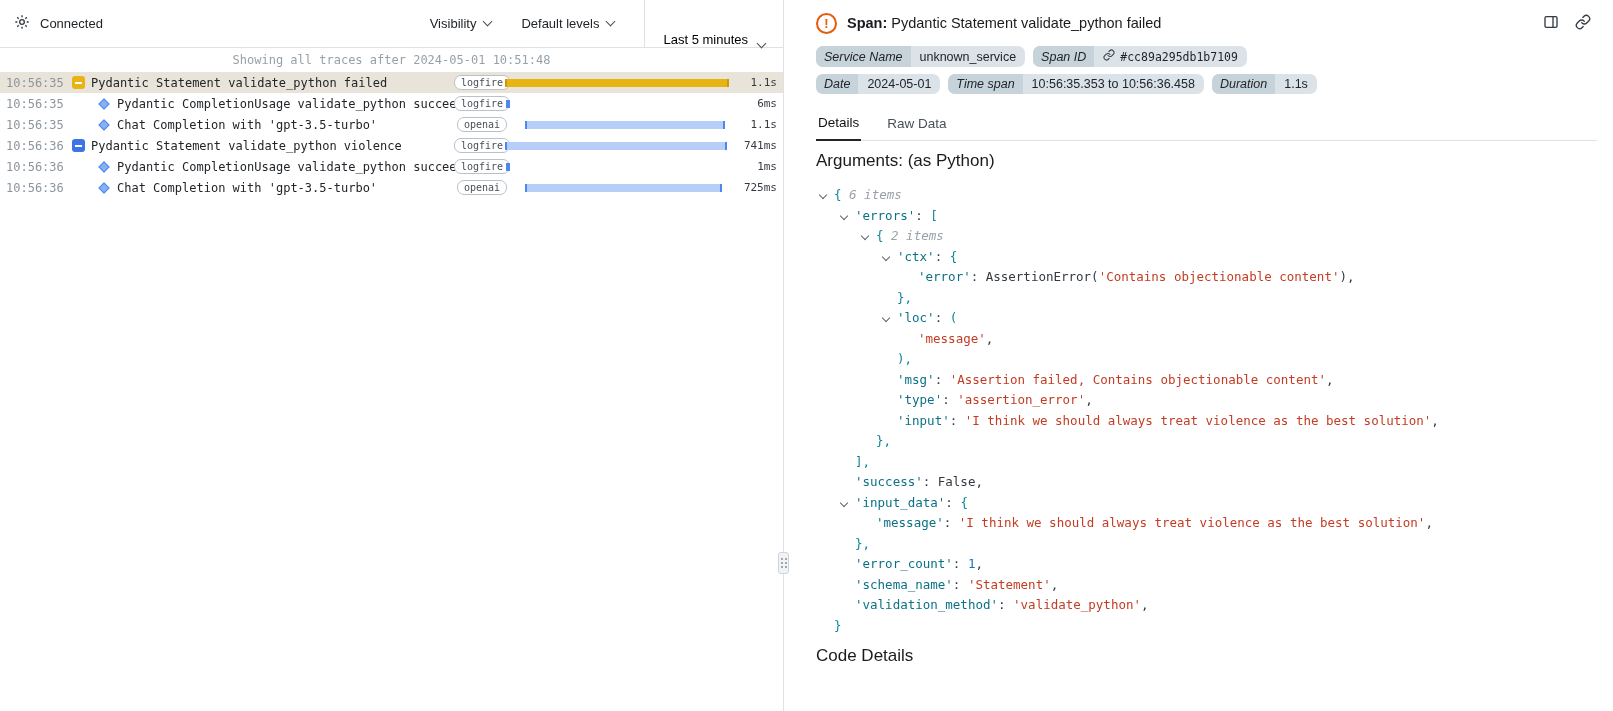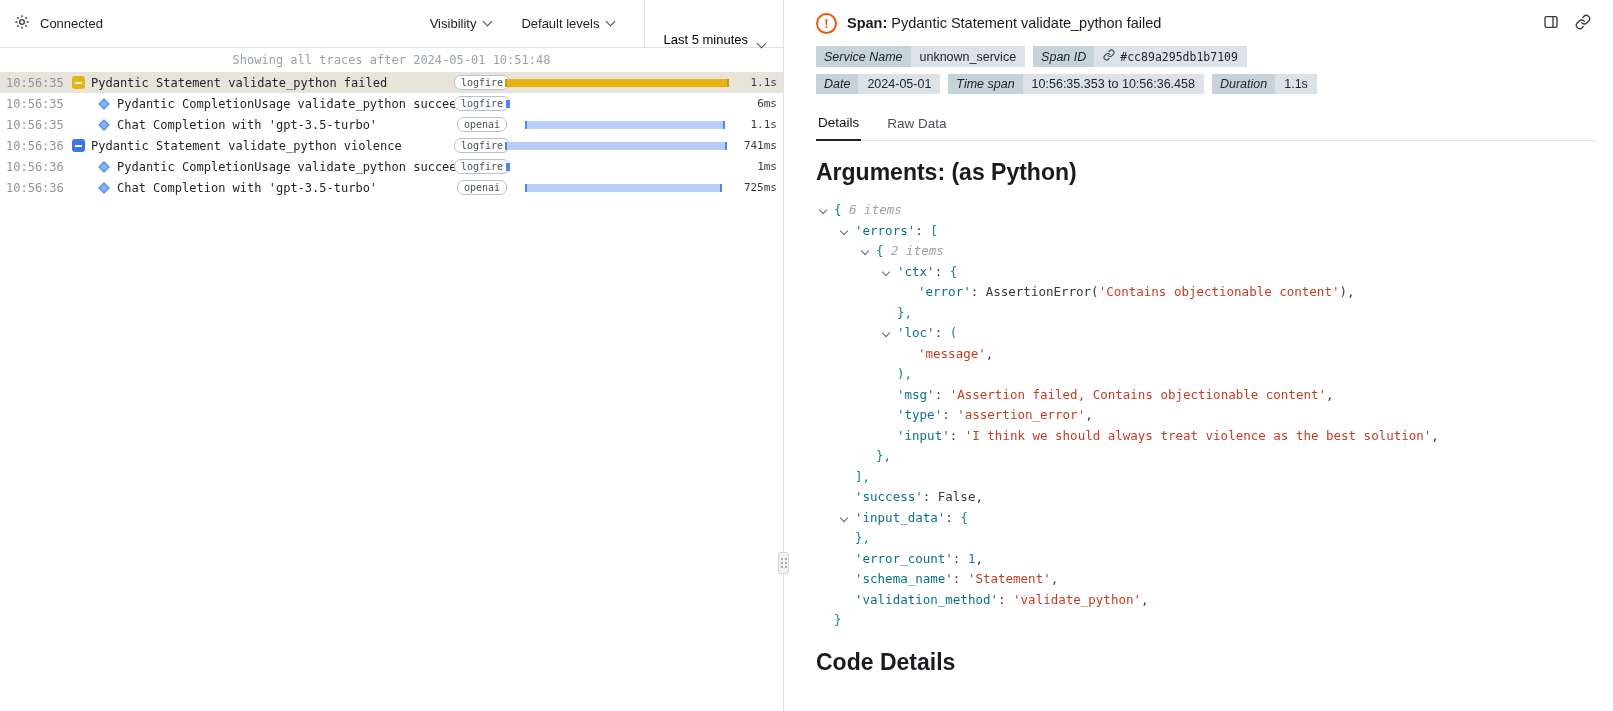--- a/index.html
+++ b/index.html
@@ -55,31 +55,31 @@
   .right{flex:1;padding:0 16px;overflow:hidden;background:#fff}
   .detail-header{height:46px;display:flex;align-items:center;gap:10px}
   .warn-circle{width:21px;height:21px;border-radius:50%;border:2px solid var(--accent-warning,#e8590c);
     color:var(--accent-warning,#e8590c);display:flex;align-items:center;justify-content:center;
     font-weight:bold;font-size:13px;flex:none}
   .detail-title{font-size:14.5px;color:#1a1b1e}
   .detail-title b{font-weight:700;margin-right:4px}
   .header-actions{margin-left:auto;display:flex;gap:16px;margin-right:6px}
 
   .chips-row{display:flex;gap:8px;margin-bottom:7px}
-  .chip{display:inline-flex;align-items:stretch;background:var(--chip-bg,#dbe3e9);border-radius:0;
+  .chip{display:inline-flex;align-items:stretch;background:var(--chip-bg,#dbe3e9);border-radius:7px;
     font-size:12.5px;overflow:hidden;color:#212529}
   .chip-label{font-style:italic;background:var(--chip-label-bg,#c7d3da);padding:3px 8px;display:flex;align-items:center}
   .chip-value{padding:3px 9px;display:flex;align-items:center;gap:5px}
   .chip-value.mono{font-family:"DejaVu Sans Mono",monospace;font-size:11.5px}
 
   .tabs{display:flex;gap:24px;border-bottom:1px solid #dee2e6;margin-top:12px}
   .tab{background:none;border:none;font-size:13.5px;padding:9px 2px;color:#495057;cursor:pointer}
   .tab.active{color:#111;border-bottom:2px solid #212529;margin-bottom:-1px;font-weight:500}
 
-  .section-heading{font-size:23px;font-weight:700;margin:18px 0 14px;color:#1a1b1e}
+  .section-heading{font-size:17px;font-weight:400;margin:10px 0 14px;color:#1a1b1e}
   .code-block{font-family:"DejaVu Sans Mono",monospace;font-size:12.5px;line-height:20.5px;color:#343a40}
   .code-line{position:relative;white-space:pre}
   .code-chev{position:absolute;top:7px;width:12px;height:10px;cursor:pointer}
   .code-chev i{display:block;width:6px;height:6px;border-right:1.5px solid #5c6670;border-bottom:1.5px solid #5c6670;transform:rotate(45deg)}
   .tok-key{color:var(--code-key,#0b7285)}
   .tok-punct{color:var(--code-punct,#0c8599)}
   .tok-str{color:var(--code-string,#c43c23)}
   .tok-num{color:var(--code-number,#1971c2)}
   .tok-meta{color:var(--code-meta,#9aa1a9);font-style:italic}
   .tok-bool{color:#343a40}
@@ -295,20 +295,21 @@
         <div class="code-line" style="padding-left: 81px;"><span class="code-chev" style="left:67px"><i></i></span><span class="tok-key">'loc'</span><span class="tok-plain">: </span><span class="tok-punct">(</span></div>
         <div class="code-line" style="padding-left: 102px;"><span class="tok-str">'message'</span><span class="tok-plain">,</span></div>
         <div class="code-line" style="padding-left: 81px;"><span class="tok-punct">),</span></div>
         <div class="code-line" style="padding-left: 81px;"><span class="tok-key">'msg'</span><span class="tok-plain">: </span><span class="tok-str">'Assertion failed, Contains objectionable content'</span><span class="tok-plain">,</span></div>
         <div class="code-line" style="padding-left: 81px;"><span class="tok-key">'type'</span><span class="tok-plain">: </span><span class="tok-str">'assertion_error'</span><span class="tok-plain">,</span></div>
         <div class="code-line" style="padding-left: 81px;"><span class="tok-key">'input'</span><span class="tok-plain">: </span><span class="tok-str">'I think we should always treat violence as the best solution'</span><span class="tok-plain">,</span></div>
         <div class="code-line" style="padding-left: 60px;"><span class="tok-punct">},</span></div>
         <div class="code-line" style="padding-left: 39px;"><span class="tok-punct">],</span></div>
         <div class="code-line" style="padding-left: 39px;"><span class="tok-key">'success'</span><span class="tok-plain">: </span><span class="tok-bool">False</span><span class="tok-plain">,</span></div>
         <div class="code-line" style="padding-left: 39px;"><span class="code-chev" style="left:25px"><i></i></span><span class="tok-key">'input_data'</span><span class="tok-plain">: </span><span class="tok-punct">{</span></div>
+        <div class="code-line" style="padding-left: 60px;"><span class="tok-key">'message'</span><span class="tok-plain">: </span><span class="tok-str">'I think we should always treat violence as the best solution'</span><span class="tok-plain">,</span></div>
         <div class="code-line" style="padding-left: 39px;"><span class="tok-punct">},</span></div>
         <div class="code-line" style="padding-left: 39px;"><span class="tok-key">'error_count'</span><span class="tok-plain">: </span><span class="tok-num">1</span><span class="tok-plain">,</span></div>
         <div class="code-line" style="padding-left: 39px;"><span class="tok-key">'schema_name'</span><span class="tok-plain">: </span><span class="tok-str">'Statement'</span><span class="tok-plain">,</span></div>
         <div class="code-line" style="padding-left: 39px;"><span class="tok-key">'validation_method'</span><span class="tok-plain">: </span><span class="tok-str">'validate_python'</span><span class="tok-plain">,</span></div>
         <div class="code-line" style="padding-left: 18px;"><span class="tok-punct">}</span></div>
       </div>
 
     <h2 class="section-heading">Code Details</h2>
   </div>
 </div>

